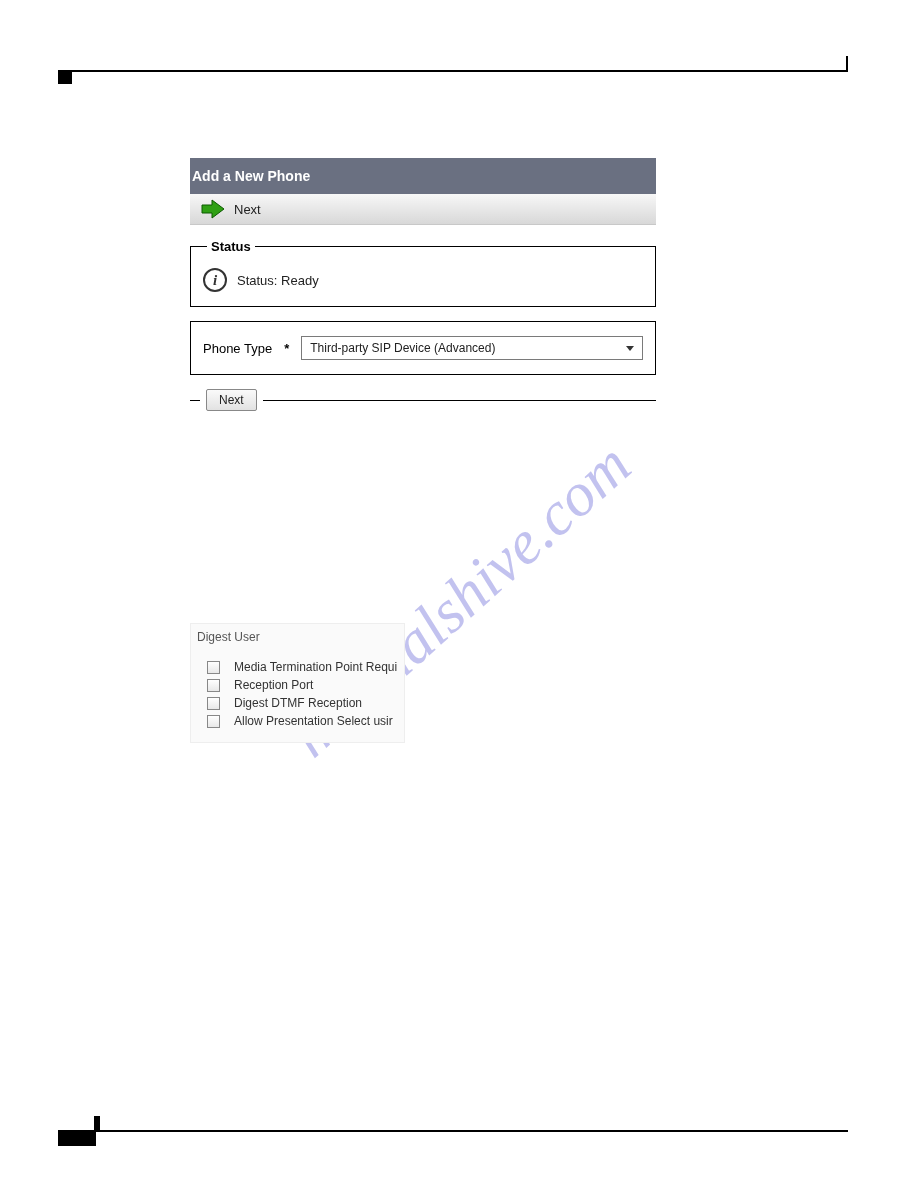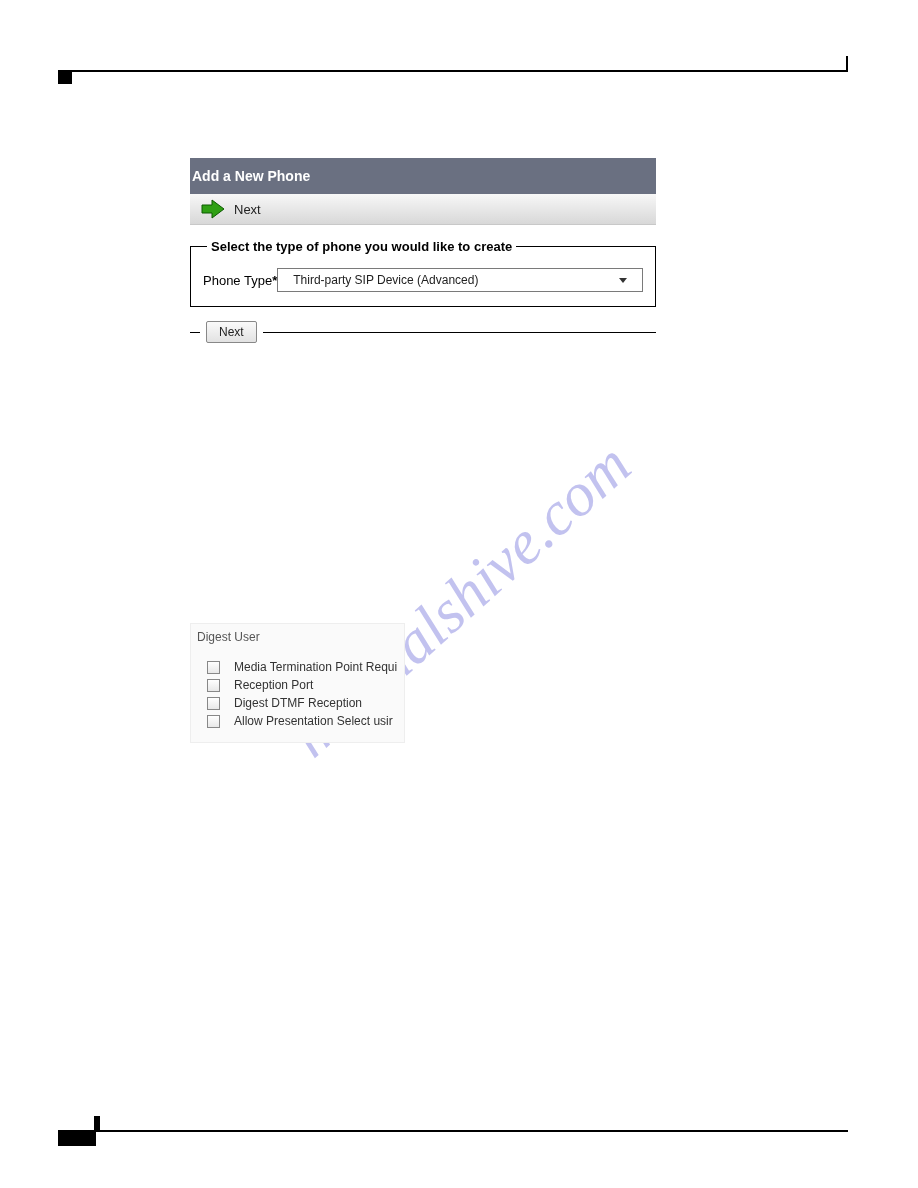--- a/index.html
+++ b/index.html
@@ -118,33 +118,33 @@
     font-weight: bold;
     font-size: 15px;
     color: #333;
     background: #fff;
   }
   .status-text { font-size: 13px; color: #222; }
 
   .type-row {
     display: flex;
     align-items: center;
-    gap: 0;
+    gap: 12px;
     font-size: 13px;
   }
   .asterisk { font-weight: bold; }
   .select {
     flex: 1;
     border: 1px solid #7a7a7a;
     background: #fff;
     height: 24px;
     display: flex;
     align-items: center;
     justify-content: space-between;
-    padding: 0 15px;
+    padding: 0 8px;
     font-size: 12px;
     color: #222;
   }
   .select .caret {
     width: 0; height: 0;
     border-left: 4px solid transparent;
     border-right: 4px solid transparent;
     border-top: 5px solid #333;
   }
 
@@ -232,23 +232,29 @@
 
     <div class="toolbar">
       <span class="arrow-icon">
         <svg width="26" height="22" viewBox="0 0 26 22">
           <polygon points="2,7 12,7 12,2 24,11 12,20 12,15 2,15" fill="#2fa014" stroke="#0d5a00" stroke-width="1"></polygon>
         </svg>
       </span>
       <span class="toolbar-label">Next</span>
     </div>
 
-
     <fieldset class="box">
-      <legend>Select the type of phone you would like to create</legend>
+      <legend>Status</legend>
+      <div class="status-row">
+        <div class="info-icon">i</div>
+        <span class="status-text">Status: Ready</span>
+      </div>
+    </fieldset>
+
+    <fieldset class="box">
       <div class="type-row">
         <span>Phone Type</span>
         <span class="asterisk">*</span>
         <div class="select">
           <span>Third-party SIP Device (Advanced)</span>
           <span class="caret"></span>
         </div>
       </div>
     </fieldset>
 

